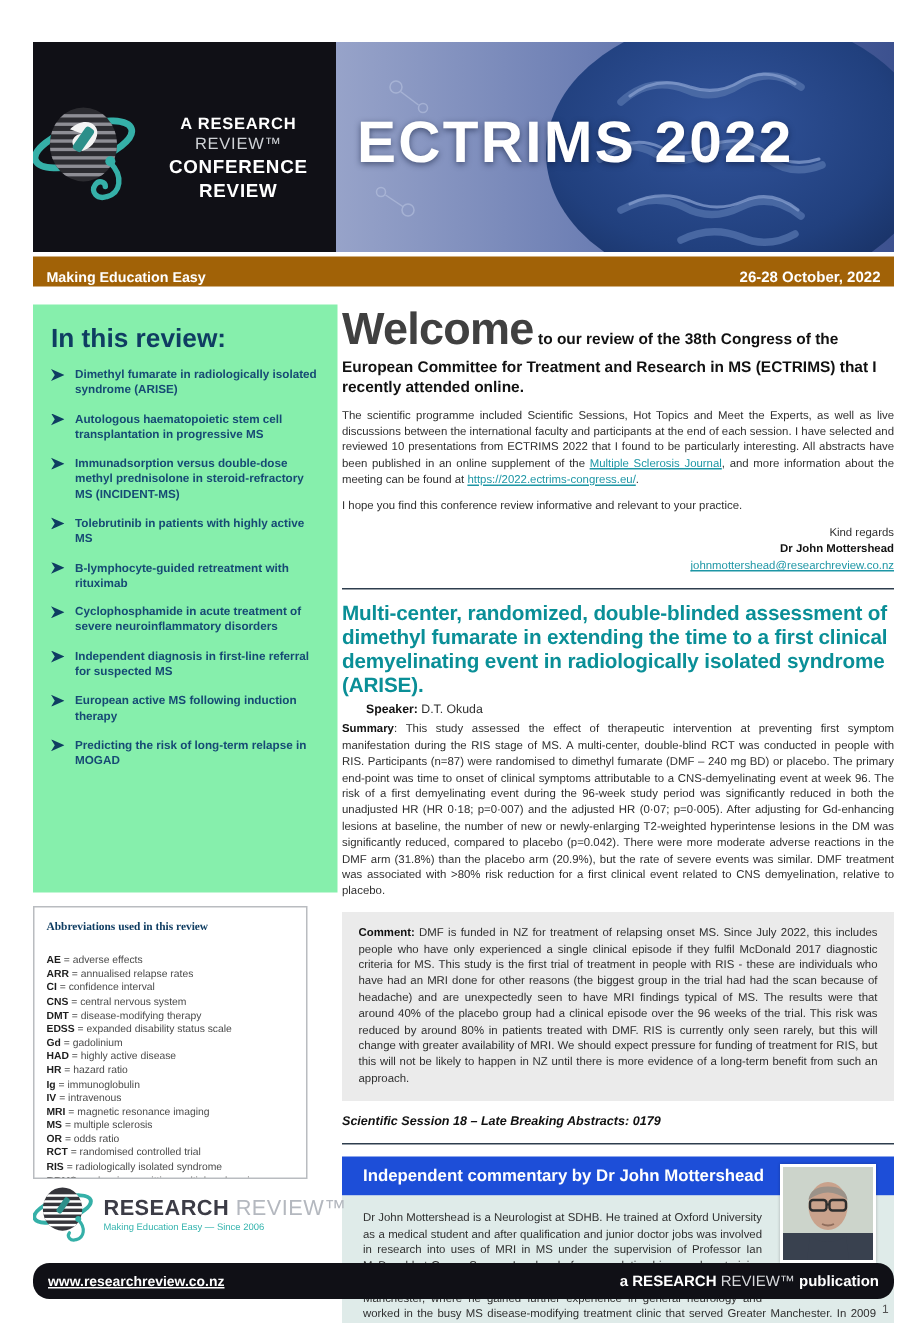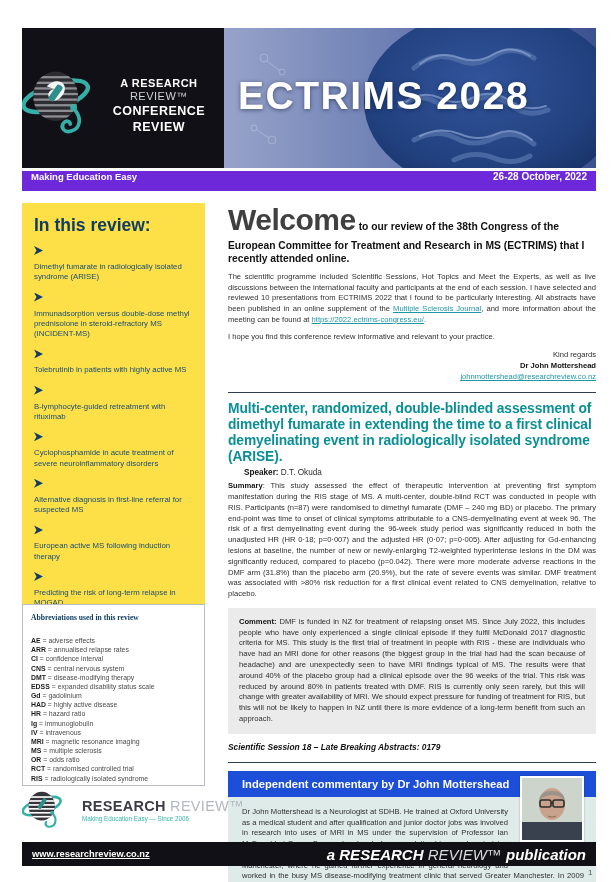--- a/index.html
+++ b/index.html
@@ -13,28 +13,28 @@
   .brand-text { text-align:center; margin-top:6px; line-height:1.25; }
   .brand-l1 { font-size:11px; letter-spacing:.5px; }
   .brand-l1 .b { font-weight:bold; color:#fff; }
   .brand-l1 .lt { color:#cfd2d6; font-weight:400; }
   .brand-l2 { font-size:12.5px; font-weight:bold; color:#fff; letter-spacing:.5px; }
   .hero { position:relative; width:372px; height:140px; overflow:hidden; }
   .hero svg { position:absolute; top:0; left:0; }
   .hero-title { position:absolute; top:50%; left:14px; transform:translateY(-54%); color:#fff; font-size:39px; font-weight:bold; letter-spacing:1.5px; text-shadow:0 1px 4px rgba(10,20,50,.55); white-space:nowrap; }
 
   
-  .tagline-bar { position:absolute; top:171px; left:22px; width:574px; height:20px; background:#6d28d9; color:#fff; display:flex; align-items:flex-start; justify-content:space-between; padding:0 9px; }
+  .tagline-bar { position:absolute; top:171px; left:22px; width:574px; height:20px; background:#a16207; color:#fff; display:flex; align-items:flex-end; justify-content:space-between; padding:0 9px; }
   .tagline-left { font-size:9.5px; font-weight:bold; }
   .tagline-right { font-size:10px; font-weight:bold; }
 
   
-  .sidebar { position:absolute; top:203px; left:22px; width:183px; background:#fde047; padding:12px 10px 12px 12px; min-height:392px; }
+  .sidebar { position:absolute; top:203px; left:22px; width:203px; background:#86efac; padding:12px 10px 12px 12px; min-height:392px; }
   .sidebar-title { color:#0f3d62; font-size:17.5px; font-weight:bold; margin-bottom:9px; }
-  .toc-item { display:flex; gap:7px; margin-bottom:9px; color:#164a74; font-size:7.8px; font-weight:normal; line-height:1.32;flex-direction:column; }
+  .toc-item { display:flex; gap:7px; margin-bottom:9px; color:#164a74; font-size:7.8px; font-weight:bold; line-height:1.32; }
   .arrow-icon { flex:0 0 9px; width:9px; height:8px; margin-top:1px; background:#0f3d62; clip-path:polygon(0 0,100% 50%,0 100%,28% 50%); }
 
   
   .abbrev { position:absolute; top:604px; left:22px; width:183px; height:182px; background:#fff; border:1px solid #b9bcc0; padding:8px 8px; overflow:hidden; }
   .abbrev-title { color:#0f3d62; font-size:7.6px; font-weight:bold; margin-bottom:14px;font-family:Liberation Serif, serif; }
   .abbrev-row { font-size:6.9px; color:#4a4a4a; line-height:1.33; }
   .abbrev-row .ab { font-weight:bold; color:#1d1d1d; }
 
   
   .main { position:absolute; top:200px; left:228px; width:368px; }
@@ -54,28 +54,28 @@
   .comment-box .para { margin-top:0; }
   .session-line { margin-top:8px; font-size:8.4px; font-weight:bold; font-style:italic; color:#111; }
   .commentary { margin-top:8px; position:relative; }
   .commentary-header { background:#1d4ed8; color:#fff; font-size:11.2px; font-weight:bold; padding:7px 0 7px 14px; }
   .commentary-body { background:#dfebe9; padding:10px 12px 11px 14px; }
   .photo-spacer { float:right; width:76px; height:62px; }
   .photo { position:absolute; top:5px; right:12px; width:64px; height:66px; background:#fff; padding:2px; box-shadow:0 0 2px rgba(0,0,0,.25); }
   .photo svg { display:block; }
 
   
-  .footer-logo { position:absolute; top:788px; left:22px; display:flex; align-items:center; gap:18px; }
+  .footer-logo { position:absolute; top:788px; left:22px; display:flex; align-items:center; gap:5px; }
   .flogo-text .row1 { font-size:14.5px; letter-spacing:.3px; }
   .flogo-text .row1 .b { font-weight:bold; color:#3c3c46; }
   .flogo-text .row1 .lt { color:#b4b8bf; font-weight:400; }
   .flogo-text .row2 { font-size:6.3px; color:#35b4ae; margin-top:1px; }
-  .footer-bar { position:absolute; top:842px; left:22px; width:574px; height:24px; background:#101016; color:#fff; display:flex; align-items:center; justify-content:space-between; padding:0 10px; }
+  .footer-bar { position:absolute; top:842px; left:22px; width:574px; height:24px; background:#101016; color:#fff; display:flex; align-items:center; justify-content:space-between; padding:0 10px;border-radius:11px; }
   .footer-site { font-size:9.3px; font-weight:bold; color:#fff; text-decoration:underline; cursor:pointer; }
-  .footer-pub { font-size:15px;font-style:italic; }
+  .footer-pub { font-size:10px; }
   .footer-pub .b { font-weight:bold; }
   .footer-pub .lt { font-weight:400; color:#d8dadd; }
   .page-num { position:absolute; top:868px; left:588px; font-size:8px; color:#555; }
 </style>
 </head>
 <body>
 
 <div class="page">
 
   <div class="header">
@@ -140,54 +140,58 @@
           <path d="M176 78 q18 -14 36 -4 q16 10 34 0 q22 -12 42 4 q16 12 36 4"></path>
           <path d="M190 112 q22 -12 42 -2 q18 10 38 0 q20 -10 40 6"></path>
           <path d="M230 132 q20 -10 40 -2 q18 8 36 -2"></path>
         </g>
         <g fill="none" stroke="#8ba3d2" stroke-width="2" stroke-linecap="round" opacity="0.7">
           <path d="M196 36 q18 -14 40 -6 q18 6 34 -4 q18 -10 36 2"></path>
           <path d="M182 74 q16 -12 34 -4 q16 8 32 0 q20 -10 40 4 q16 10 34 4"></path>
           <path d="M196 108 q20 -10 40 -2 q18 8 36 0 q18 -8 36 6"></path>
         </g>
       </svg>
-      <div class="hero-title">ECTRIMS 2028</div>
+      <div class="hero-title">ECTRIMS 2022</div>
     </div>
   </div>
 
   <div class="tagline-bar">
     <span class="tagline-left">Making Education Easy</span>
     <span class="tagline-right">26-28 October, 2022</span>
   </div>
 
   <div class="sidebar">
     <div class="sidebar-title">In this review:</div>
     <div class="toc-item">
         <span class="arrow-icon"></span>
         <span>Dimethyl fumarate in radiologically isolated syndrome (ARISE)</span>
       </div>
     <div class="toc-item">
         <span class="arrow-icon"></span>
+        <span>Autologous haematopoietic stem cell transplantation in progressive MS</span>
+      </div>
+    <div class="toc-item">
+        <span class="arrow-icon"></span>
         <span>Immunadsorption versus double-dose methyl prednisolone in steroid-refractory MS (INCIDENT-MS)</span>
       </div>
     <div class="toc-item">
         <span class="arrow-icon"></span>
         <span>Tolebrutinib in patients with highly active MS</span>
       </div>
     <div class="toc-item">
         <span class="arrow-icon"></span>
         <span>B-lymphocyte-guided retreatment with rituximab</span>
       </div>
     <div class="toc-item">
         <span class="arrow-icon"></span>
         <span>Cyclophosphamide in acute treatment of severe neuroinflammatory disorders</span>
       </div>
     <div class="toc-item">
         <span class="arrow-icon"></span>
-        <span>Alternative diagnosis in first-line referral for suspected MS</span>
+        <span>Independent diagnosis in first-line referral for suspected MS</span>
       </div>
     <div class="toc-item">
         <span class="arrow-icon"></span>
         <span>European active MS following induction therapy</span>
       </div>
     <div class="toc-item">
         <span class="arrow-icon"></span>
         <span>Predicting the risk of long-term relapse in MOGAD</span>
       </div>
   </div>

